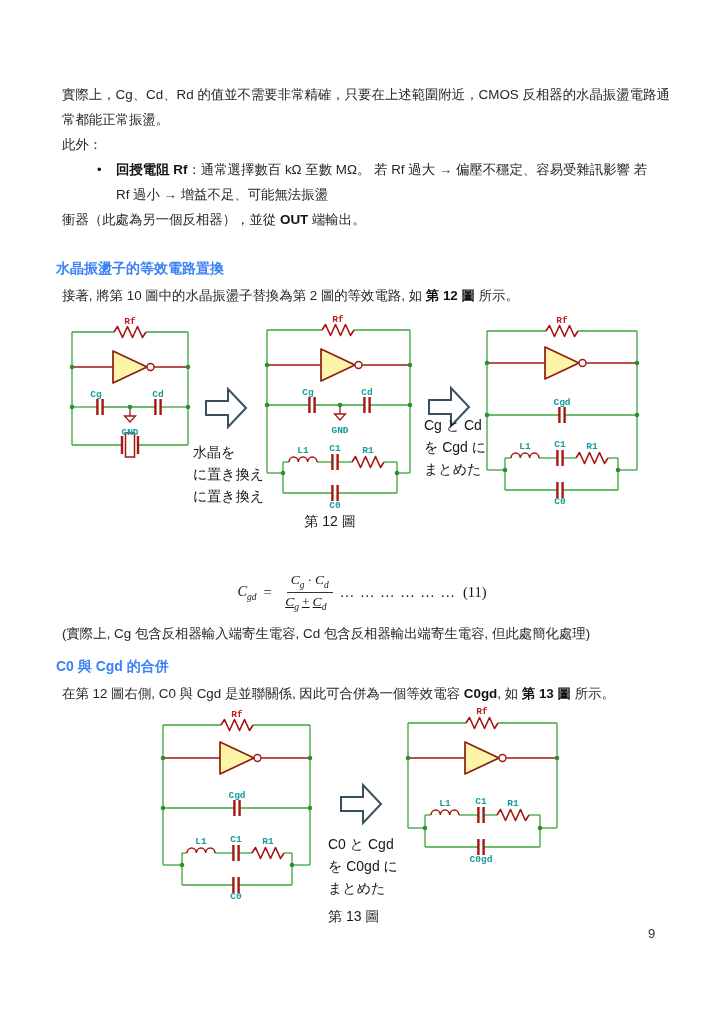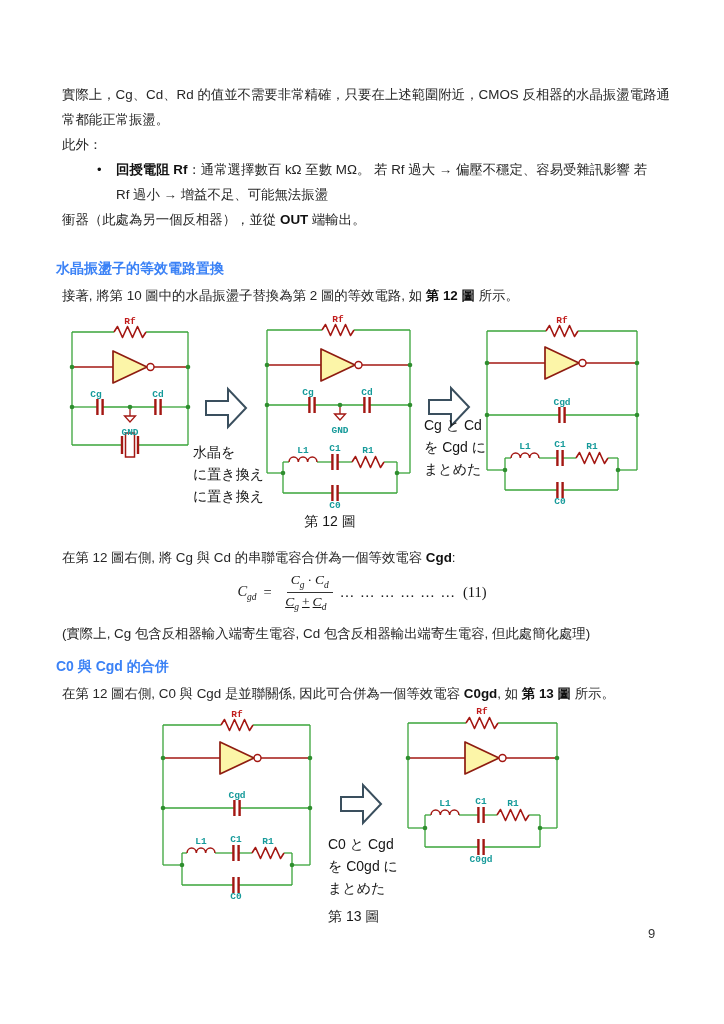--- a/index.html
+++ b/index.html
@@ -192,23 +192,20 @@
       <circle cx="138" cy="158" r="2.3" fill="#2f8e2f"></circle>
       <text x="82" y="11" text-anchor="middle" fill="#c11b1b" font-size="9.5" font-family="&quot;Liberation Mono&quot;, monospace" font-weight="bold">Rf</text>
       <text x="82" y="93" text-anchor="middle" fill="#169a9a" font-size="9.5" font-family="&quot;Liberation Mono&quot;, monospace" font-weight="bold">Cgd</text>
       <text x="45" y="137" text-anchor="middle" fill="#169a9a" font-size="9.5" font-family="&quot;Liberation Mono&quot;, monospace" font-weight="bold">L1</text>
       <text x="80" y="135" text-anchor="middle" fill="#169a9a" font-size="9.5" font-family="&quot;Liberation Mono&quot;, monospace" font-weight="bold">C1</text>
       <text x="112" y="137" text-anchor="middle" fill="#169a9a" font-size="9.5" font-family="&quot;Liberation Mono&quot;, monospace" font-weight="bold">R1</text>
       <text x="80" y="192" text-anchor="middle" fill="#169a9a" font-size="9.5" font-family="&quot;Liberation Mono&quot;, monospace" font-weight="bold">C0</text>
     </svg>
   <div class="caption cap12">第 12 圖</div>
 
-  <div class="para" style="top:545px">
-      <div class="line"><span>在第 12 圖右側, 將 Cg 與 Cd 的串聯電容合併為一個等效電容 </span><b>Cgd</b><span>:</span></div>
-    </div>
   <div class="formula">
     <span><i>C</i><sub>gd</sub></span>
     <span>=</span>
     <span class="frac">
       <span class="num"><i>C</i><sub>g</sub><span class="op">·</span><i>C</i><sub>d</sub></span>
       <span class="den"><i>C</i><sub>g</sub><span class="op">+</span><i>C</i><sub>d</sub></span>
     </span>
     <span class="f-dots">… … … … … …</span>
     <span>(11)</span>
   </div>

